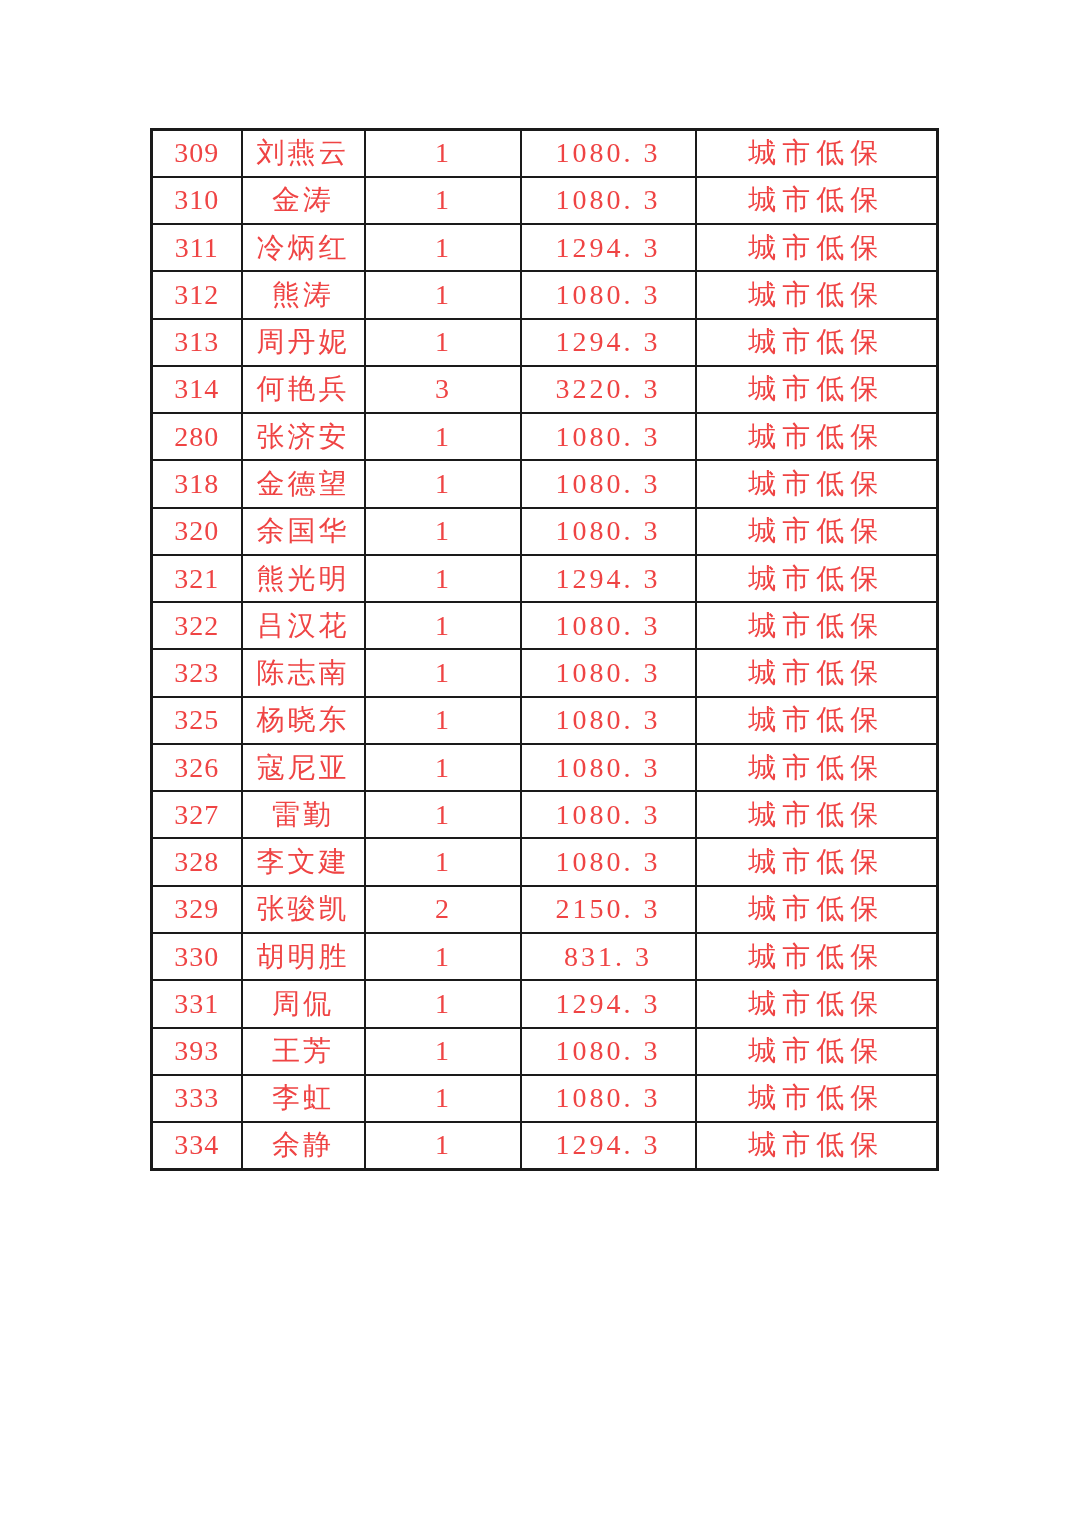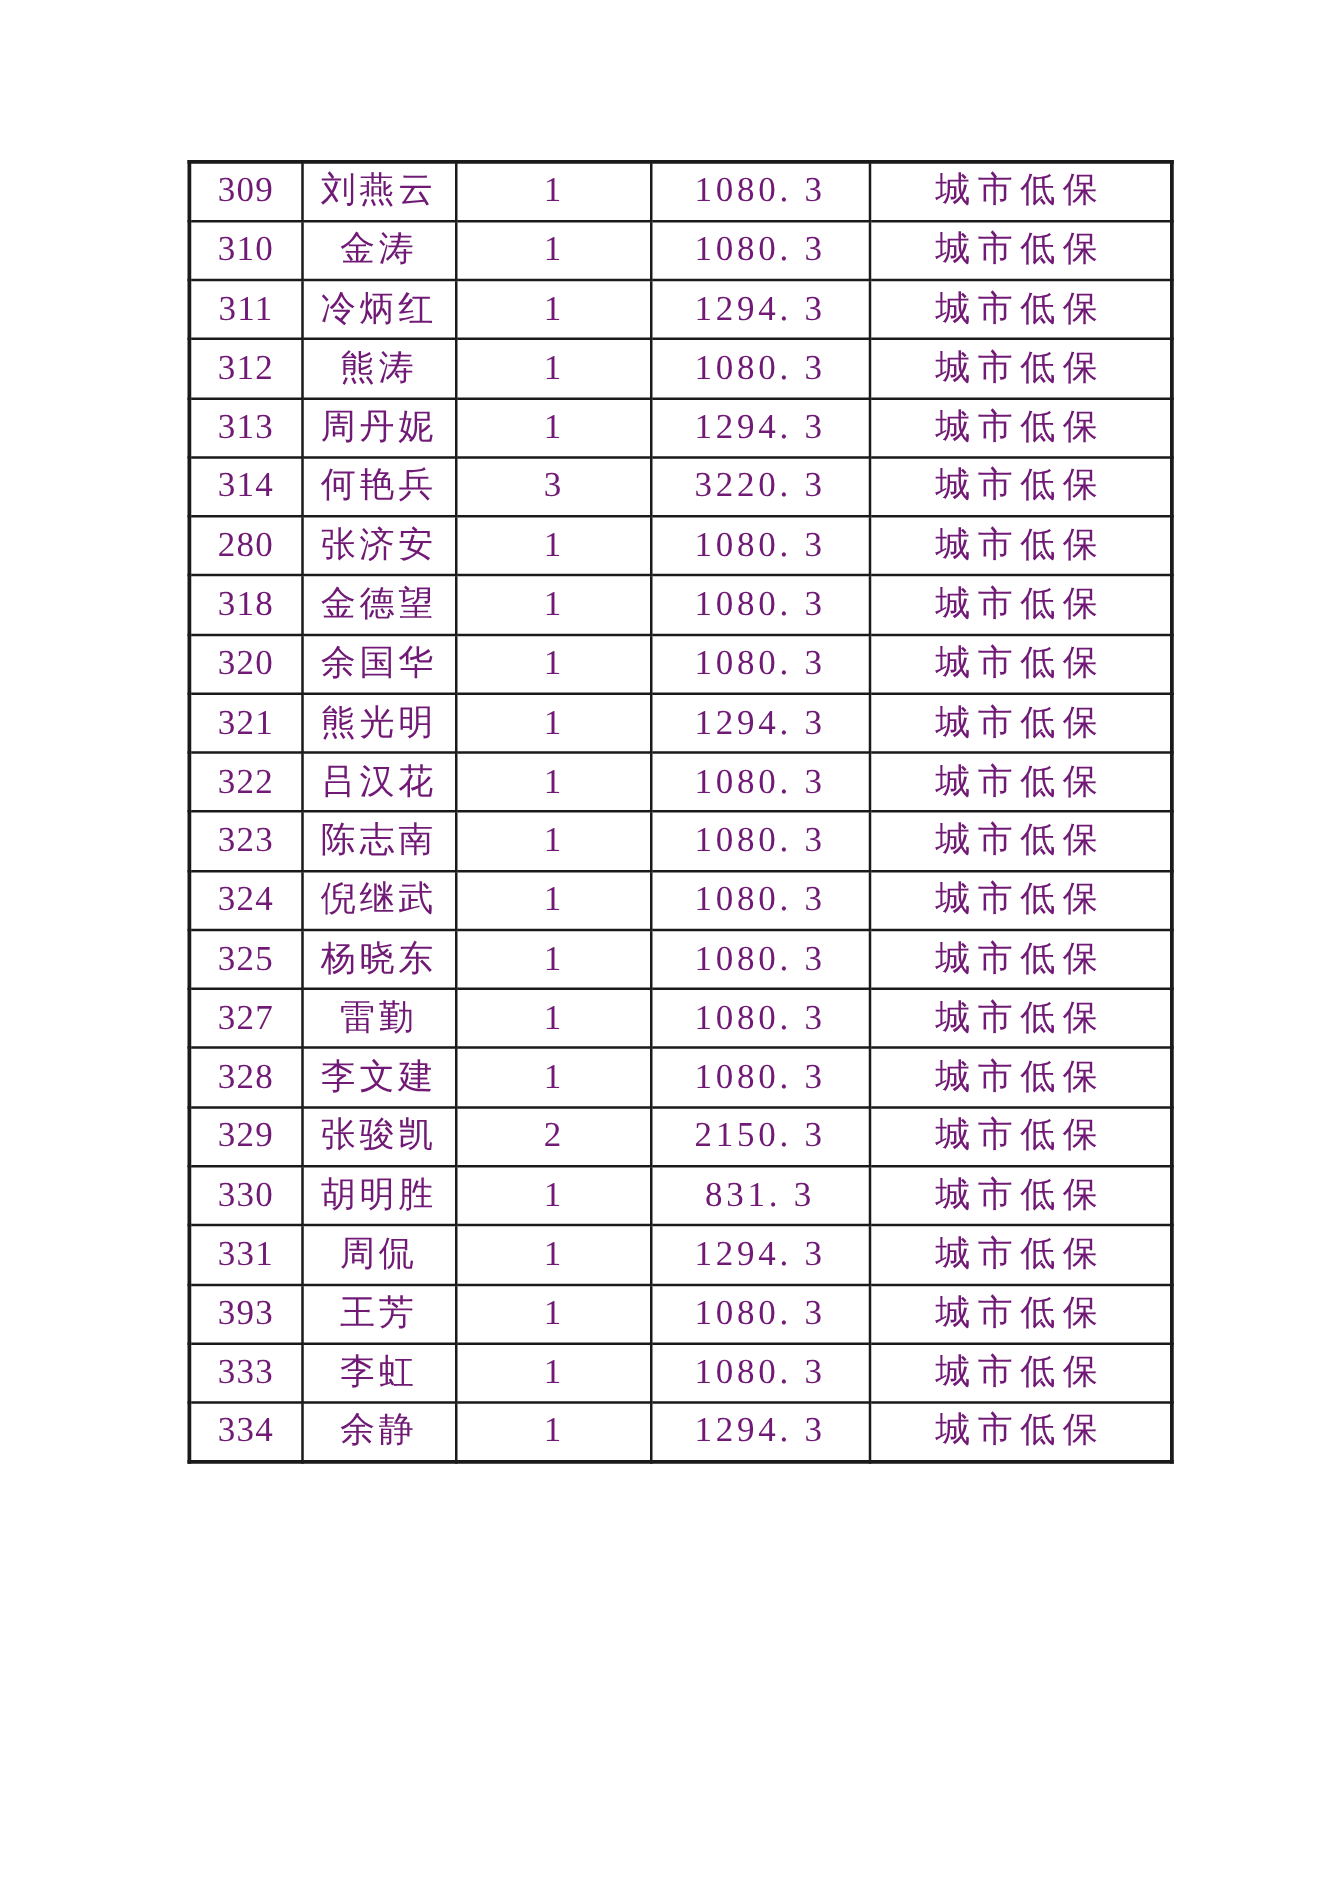--- a/index.html
+++ b/index.html
@@ -5,21 +5,21 @@
   html, body {
     margin: 0;
     padding: 0;
     background: #ffffff;
   }
   .page {
     position: relative;
     width: 1074px;
     height: 1520px;
     background: #ffffff;
-    color: #701a75;
+    color: #ef4444;
     font-family: "Liberation Serif", "DejaVu Serif", serif;
     overflow: hidden;
   }
   table.benefit-table {
     position: absolute;
     left: 150px;
     top: 128px;
     width: 786px;
     border-collapse: collapse;
     table-layout: fixed;
@@ -146,29 +146,29 @@
     <td class="c-category">城市低保</td>
   </tr>
         <tr>
     <td class="c-no">323</td>
     <td class="c-name">陈志南</td>
     <td class="c-count">1</td>
     <td class="c-amount">1080. 3</td>
     <td class="c-category">城市低保</td>
   </tr>
         <tr>
-    <td class="c-no">324</td>
-    <td class="c-name">倪继武</td>
-    <td class="c-count">1</td>
-    <td class="c-amount">1080. 3</td>
-    <td class="c-category">城市低保</td>
-  </tr>
-        <tr>
     <td class="c-no">325</td>
     <td class="c-name">杨晓东</td>
+    <td class="c-count">1</td>
+    <td class="c-amount">1080. 3</td>
+    <td class="c-category">城市低保</td>
+  </tr>
+        <tr>
+    <td class="c-no">326</td>
+    <td class="c-name">寇尼亚</td>
     <td class="c-count">1</td>
     <td class="c-amount">1080. 3</td>
     <td class="c-category">城市低保</td>
   </tr>
         <tr>
     <td class="c-no">327</td>
     <td class="c-name">雷勤</td>
     <td class="c-count">1</td>
     <td class="c-amount">1080. 3</td>
     <td class="c-category">城市低保</td>

